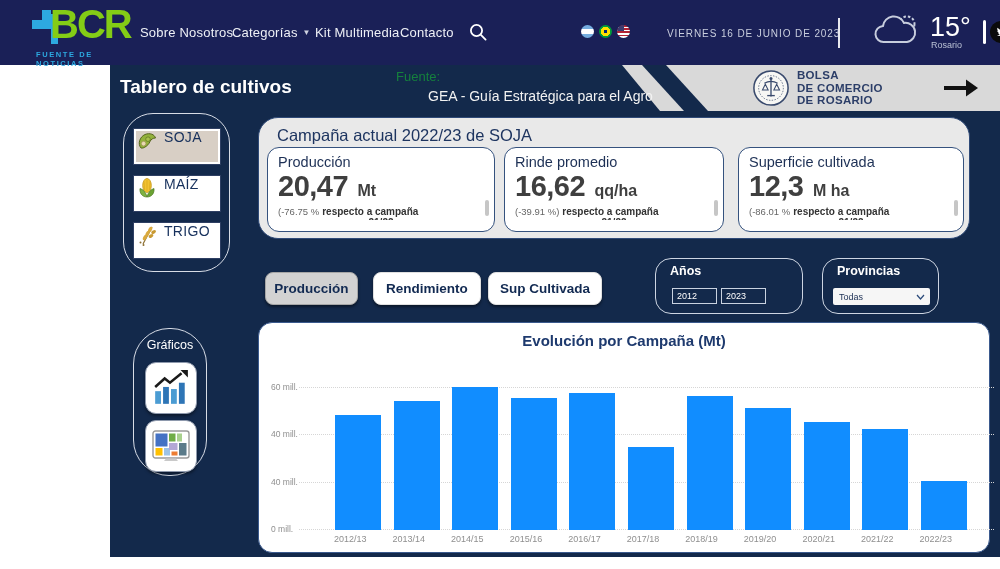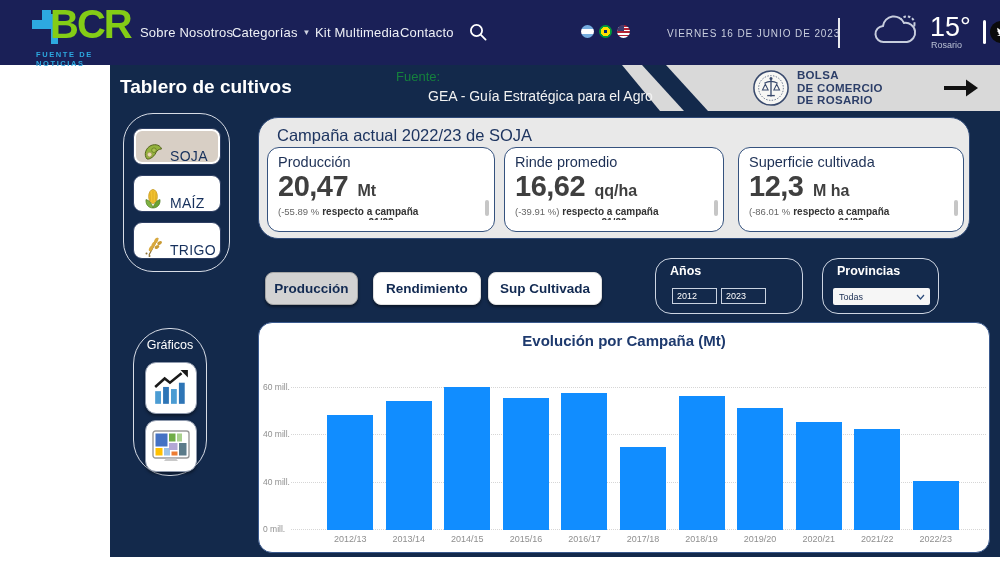--- a/index.html
+++ b/index.html
@@ -43,22 +43,22 @@
     clip-path:polygon(532px 0, 556px 0, 598px 46px, 574px 46px); }
   .dash-title { position:absolute; left:10px; top:11px; color:#ffffff; font-size:19px; font-weight:bold; }
   .fuente-label { position:absolute; left:286px; top:4px; color:#15803d; font-size:13px; }
   .fuente-value { position:absolute; left:318px; top:23px; color:#f2f2f2; font-size:14px; }
   .bolsa { position:absolute; left:642px; top:4px; display:flex; align-items:center; gap:7px; }
   .bolsa-text { color:#2c3e68; font-size:11.5px; font-weight:bold; line-height:12.5px; letter-spacing:.3px; }
   .go-arrow { position:absolute; left:833px; top:13px; cursor:pointer; }
 
   
   .crops-box { position:absolute; left:13px; top:48px; width:107px; height:159px; border:1.5px solid #d7dce6; border-radius:30px; }
-  .crop-btn { position:absolute; left:9px; width:88px; height:37px; border:1.5px solid #2e3f63; border-radius:9px;
-    background:#ffffff; display:flex; align-items:flex-end; gap:5px; padding-left:7px; cursor:pointer;
+  .crop-btn { position:absolute; left:9px; width:88px; height:37px; border:1.5px solid #2e3f63; border-radius:0;
+    background:#ffffff; display:flex; align-items:flex-start; gap:5px; padding-left:1px; cursor:pointer;
     box-shadow:0 0 0 2px #ffffff inset; }
   .crop-btn.sel { background:#d8cfc5; }
   .crop-label { color:#16305c; font-size:14px; font-weight:500; letter-spacing:.3px; }
 
   
   .graf-box { position:absolute; left:23px; top:263px; width:74px; height:148px; border:1.5px solid #d7dce6; border-radius:36px; text-align:center; }
   .graf-label { color:#ffffff; font-size:12.5px; margin-top:9px; }
   .graf-btn { position:absolute; left:11px; width:52px; height:52px; background:#ffffff; border:1px solid #8e99ad;
     border-radius:11px; display:flex; align-items:center; justify-content:center; cursor:pointer; box-shadow:0 2px 3px rgba(0,0,0,.4); }
 
@@ -97,21 +97,21 @@
   .anio-to { left:65px; }
   .prov-box { position:absolute; left:712px; top:193px; width:117px; height:56px; border:1.3px solid #cdd5e2; border-radius:16px; }
   .prov-select { position:absolute; left:10px; top:29px; width:97px; height:17px; background:#f6f6f6; border-radius:2px;
     display:flex; align-items:center; cursor:pointer; }
   .prov-value { color:#1d3055; font-size:9px; padding-left:6px; flex:1; }
   .prov-chev { margin-right:5px; }
 
   
   .chart-panel { position:absolute; left:148px; top:257px; width:732px; height:231px; background:#ffffff; border:1.5px solid #3b5a8e; border-radius:14px; }
   .chart-title { position:absolute; left:0; top:9px; width:100%; text-align:center; color:#1e3a6e; font-size:15px; font-weight:600; }
-  .plot { position:absolute; left:32px; top:44px; width:695px; height:163px; }
+  .plot { position:absolute; left:40px; top:44px; width:695px; height:163px; }
   .gridline { position:absolute; left:0; width:695px; border-top:1.5px dotted #d6d6d6; }
   .g0 { bottom:0; } .g20 { bottom:47.5px; } .g40 { bottom:95px; } .g60 { bottom:142.5px; }
   .ytick { position:absolute; left:-28px; width:30px; color:#8f8f8f; font-size:8.5px; }
   .y0 { bottom:-4px; } .y20 { bottom:43.5px; } .y40 { bottom:91px; } .y60 { bottom:138.5px; }
   .bars { position:absolute; left:30px; bottom:0; width:644px; height:163px; display:flex; align-items:flex-end; }
   .bar-col { flex:1; display:flex; justify-content:center; align-items:flex-end; height:100%; }
   .bar { width:46px; background:#118DFF; cursor:pointer; }
   .xlabels { position:absolute; left:62px; top:211px; width:644px; display:flex; }
   .xlabel { flex:1; text-align:center; color:#8f8f8f; font-size:9px; }
 </style>
@@ -271,21 +271,21 @@
     <div class="kpi">
       <div class="kpi-title">Campaña actual 2022/23 de SOJA</div>
 
       <div class="card card1">
         <div class="card-label">Producción</div>
         <div class="card-valrow">
           <span class="card-value">20,47</span>
           <span class="card-unit">Mt</span>
         </div>
         <div class="card-sub">
-          <span class="card-delta">(-55.89 %</span><span class="card-note">respecto a campaña</span>
+          <span class="card-delta">(-76.75 %</span><span class="card-note">respecto a campaña</span>
           <span class="card-note2">21/22</span>
         </div>
         <div class="card-thumb"></div>
       </div>
 
       <div class="card card2">
         <div class="card-label">Rinde promedio</div>
         <div class="card-valrow">
           <span class="card-value">16,62</span>
           <span class="card-unit">qq/ha</span>

